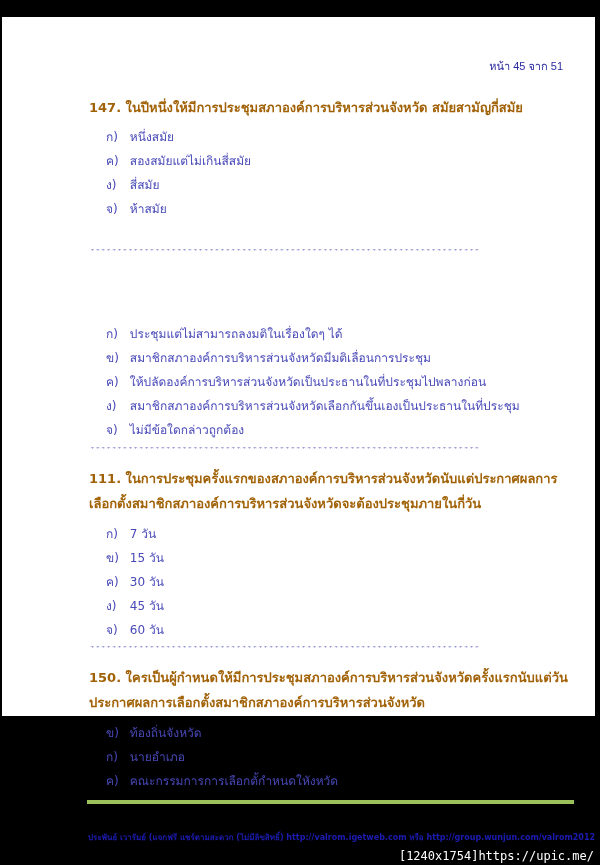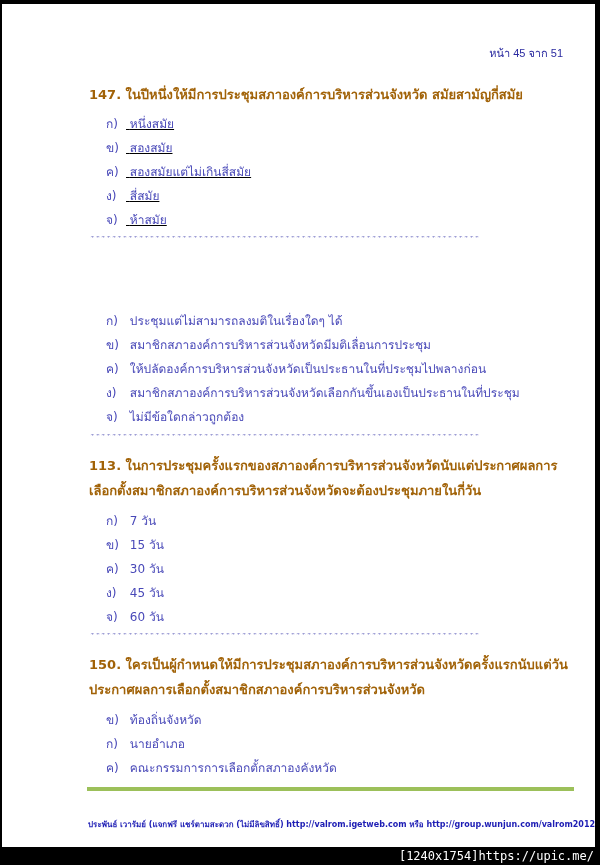--- a/index.html
+++ b/index.html
@@ -2,21 +2,21 @@
 <html><head>
 <meta charset="utf-8">
 <style>
   html, body { margin: 0; padding: 0; }
   body {
     width: 600px; height: 865px; background: #000;
     position: relative; overflow: hidden;
     font-family: "DejaVu Sans", sans-serif;
   }
   .page {
-    position: absolute; left: 2px; top: 4px; width: 593px; height: 843px;
+    position: absolute; left: 2px; top: 17px; width: 593px; height: 699px;
     background: #fff;
   }
   .page-num {
     position: absolute; right: 32px; top: 40px;
     font-size: 11px; color: #2a2aa0;
     font-family: "Liberation Sans", sans-serif;
   }
   .q {
     position: absolute; left: 87px; width: 490px;
     font-size: 13px; font-weight: bold; color: #a16207;
@@ -52,58 +52,57 @@
     margin-left: 31px;
   }
 </style>
 </head>
 <body>
 
 <div class="page">
   <div class="page-num">หน้า 45 จาก 51</div>
 
   <div class="q" style="top:78px;">147. ในปีหนึ่งให้มีการประชุมสภาองค์การบริหารส่วนจังหวัด สมัยสามัญกี่สมัย</div>
-  <div class="opts" style="top:108px;text-decoration:underline;">
+  <div class="opts" style="top:108px;">
     <div class="opt"><span class="lbl">ก)</span> <span>หนึ่งสมัย</span></div>
-    <div class="opt"><span class="lbl">ข)</span> <span>สองสมัย</span></div>
     <div class="opt"><span class="lbl">ค)</span> <span>สองสมัยแต่ไม่เกินสี่สมัย</span></div>
     <div class="opt"><span class="lbl">ง)</span> <span>สี่สมัย</span></div>
     <div class="opt"><span class="lbl">จ)</span> <span>ห้าสมัย</span></div>
   </div>
   <div class="stars" style="top:232px;">************************************************************************</div>
 
   <div class="opts" style="top:305px;">
     <div class="opt"><span class="lbl">ก)</span> <span>ประชุมแต่ไม่สามารถลงมติในเรื่องใดๆ ได้</span></div>
     <div class="opt"><span class="lbl">ข)</span> <span>สมาชิกสภาองค์การบริหารส่วนจังหวัดมีมติเลื่อนการประชุม</span></div>
     <div class="opt"><span class="lbl">ค)</span> <span>ให้ปลัดองค์การบริหารส่วนจังหวัดเป็นประธานในที่ประชุมไปพลางก่อน</span></div>
     <div class="opt"><span class="lbl">ง)</span> <span>สมาชิกสภาองค์การบริหารส่วนจังหวัดเลือกกันขึ้นเองเป็นประธานในที่ประชุม</span></div>
     <div class="opt"><span class="lbl">จ)</span> <span>ไม่มีข้อใดกล่าวถูกต้อง</span></div>
   </div>
   <div class="stars" style="top:430px;">************************************************************************</div>
 
   <div class="q" style="top:449px;">
-    <div>113.   ในการประชุมครั้งแรกของสภาองค์การบริหารส่วนจังหวัดนับแต่ประกาศผลการ</div>
+    <div>111.   ในการประชุมครั้งแรกของสภาองค์การบริหารส่วนจังหวัดนับแต่ประกาศผลการ</div>
     <div>เลือกตั้งสมาชิกสภาองค์การบริหารส่วนจังหวัดจะต้องประชุมภายในกี่วัน</div>
   </div>
   <div class="opts" style="top:505px;">
     <div class="opt"><span class="lbl">ก)</span> <span>7 วัน</span></div>
     <div class="opt"><span class="lbl">ข)</span> <span>15 วัน</span></div>
     <div class="opt"><span class="lbl">ค)</span> <span>30 วัน</span></div>
     <div class="opt"><span class="lbl">ง)</span> <span>45 วัน</span></div>
     <div class="opt"><span class="lbl">จ)</span> <span>60 วัน</span></div>
   </div>
   <div class="stars" style="top:629px;">************************************************************************</div>
 
   <div class="q" style="top:648px;">
     <div>150. ใครเป็นผู้กำหนดให้มีการประชุมสภาองค์การบริหารส่วนจังหวัดครั้งแรกนับแต่วัน</div>
     <div>ประกาศผลการเลือกตั้งสมาชิกสภาองค์การบริหารส่วนจังหวัด</div>
   </div>
   <div class="opts" style="top:704px;">
     <div class="opt"><span class="lbl">ข)</span> <span>ท้องถิ่นจังหวัด</span></div>
     <div class="opt"><span class="lbl">ก)</span> <span>นายอำเภอ</span></div>
-    <div class="opt"><span class="lbl">ค)</span> <span>คณะกรรมการการเลือกตั้กสภาองคังหวัด</span></div>
+    <div class="opt"><span class="lbl">ค)</span> <span>คณะกรรมการการเลือกตั้กำหนดใหังหวัด</span></div>
   </div>
 
   <div class="footer-line"></div>
   <div class="footer">ประพันธ์ เวารัมย์  (แจกฟรี แชร์ตามสะดวก (ไม่มีลิขสิทธิ์)  http://valrom.igetweb.com หรือ http://group.wunjun.com/valrom2012</div>
 </div>
 
 <div class="watermark">[1240x1754]https://upic.me/</div>
 
 </body></html>

